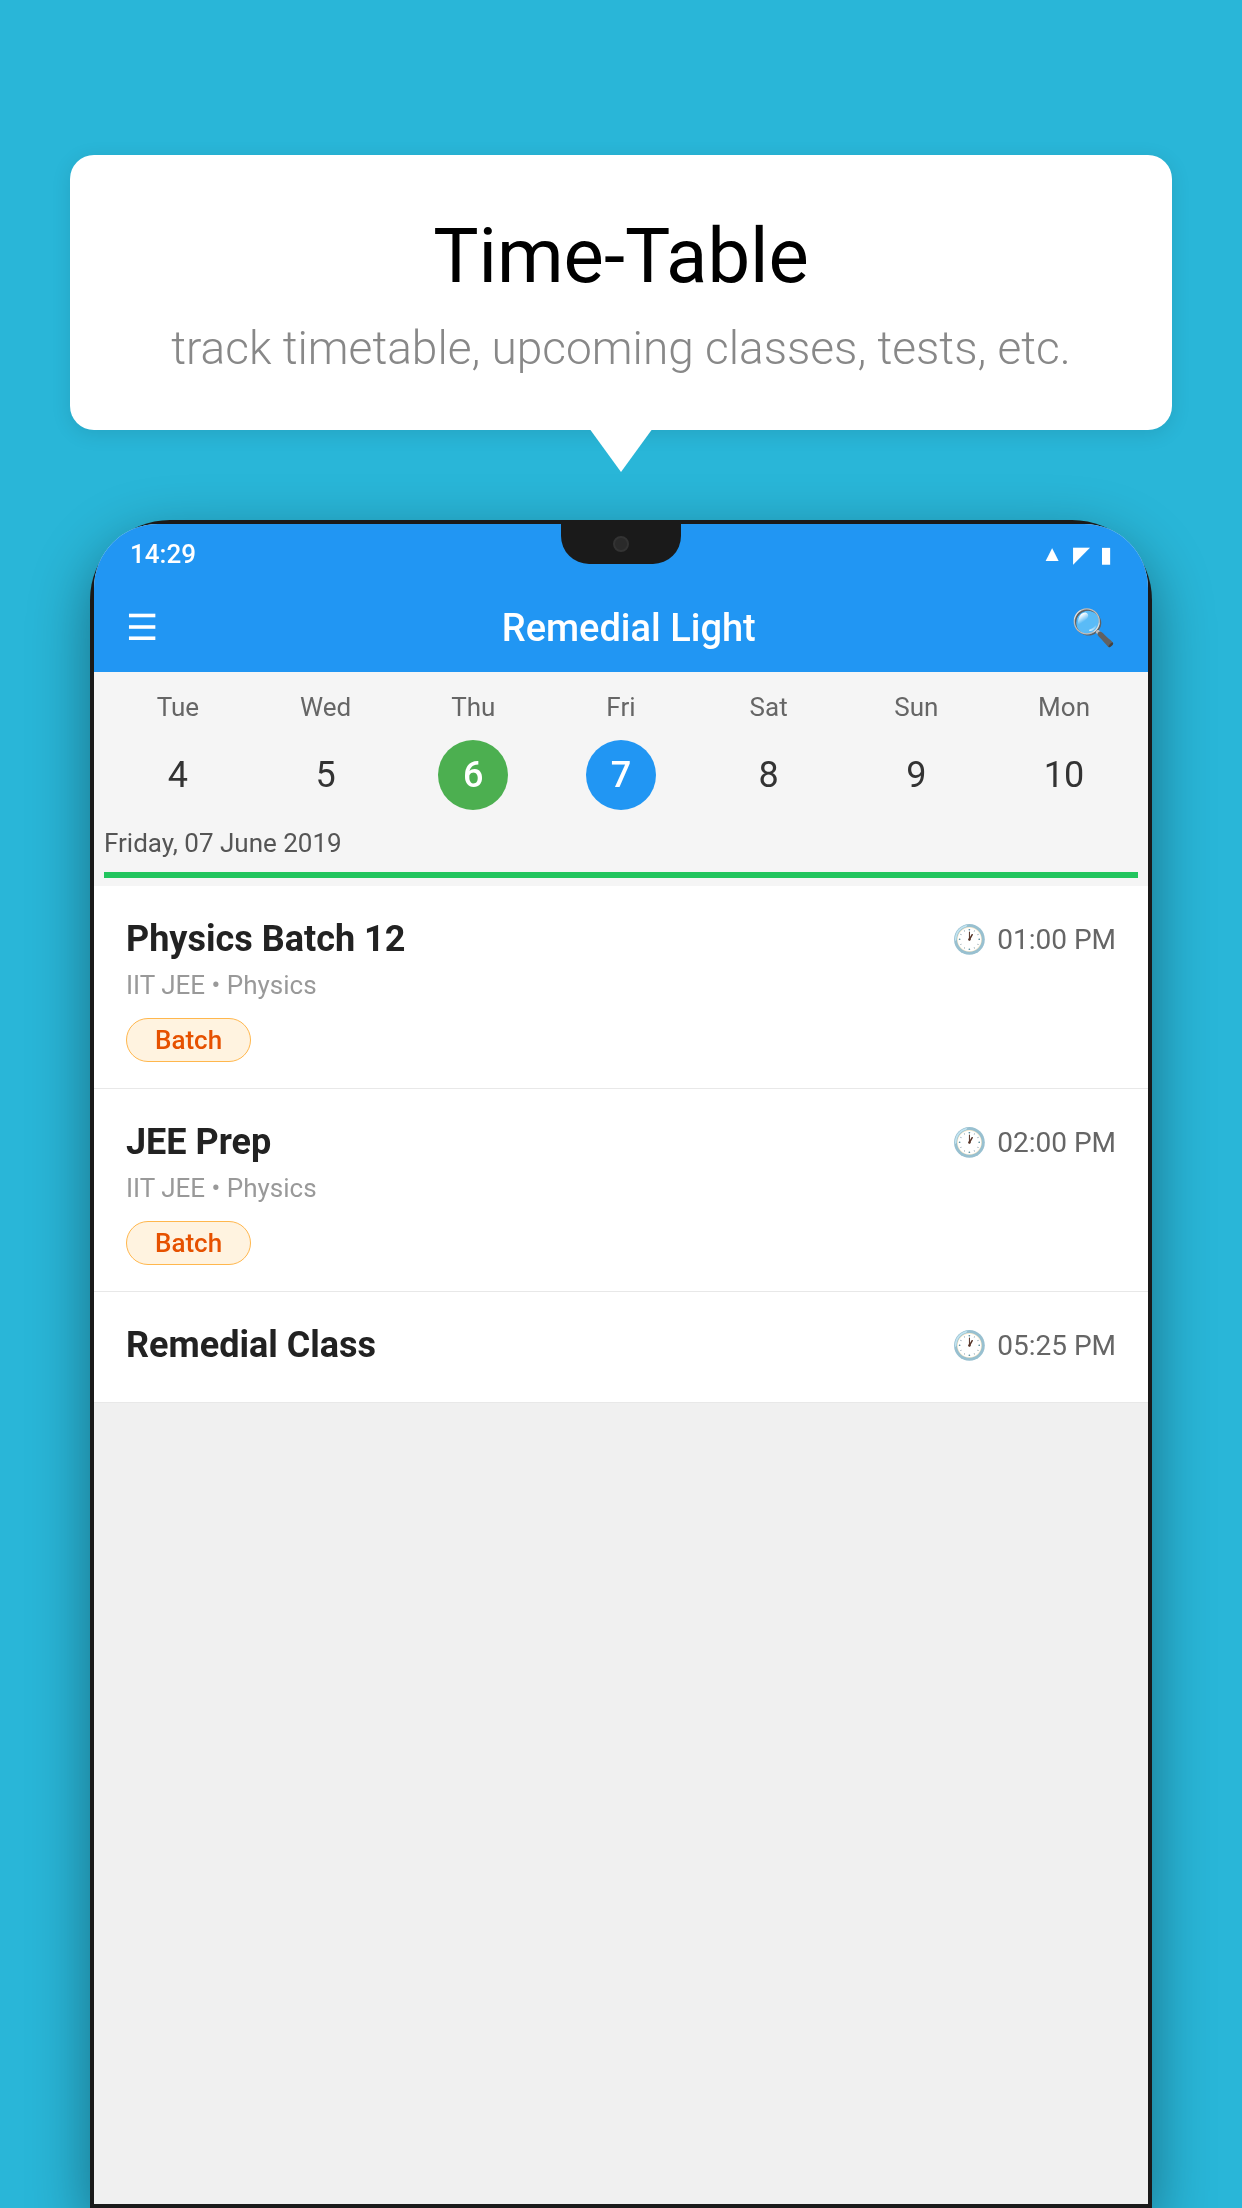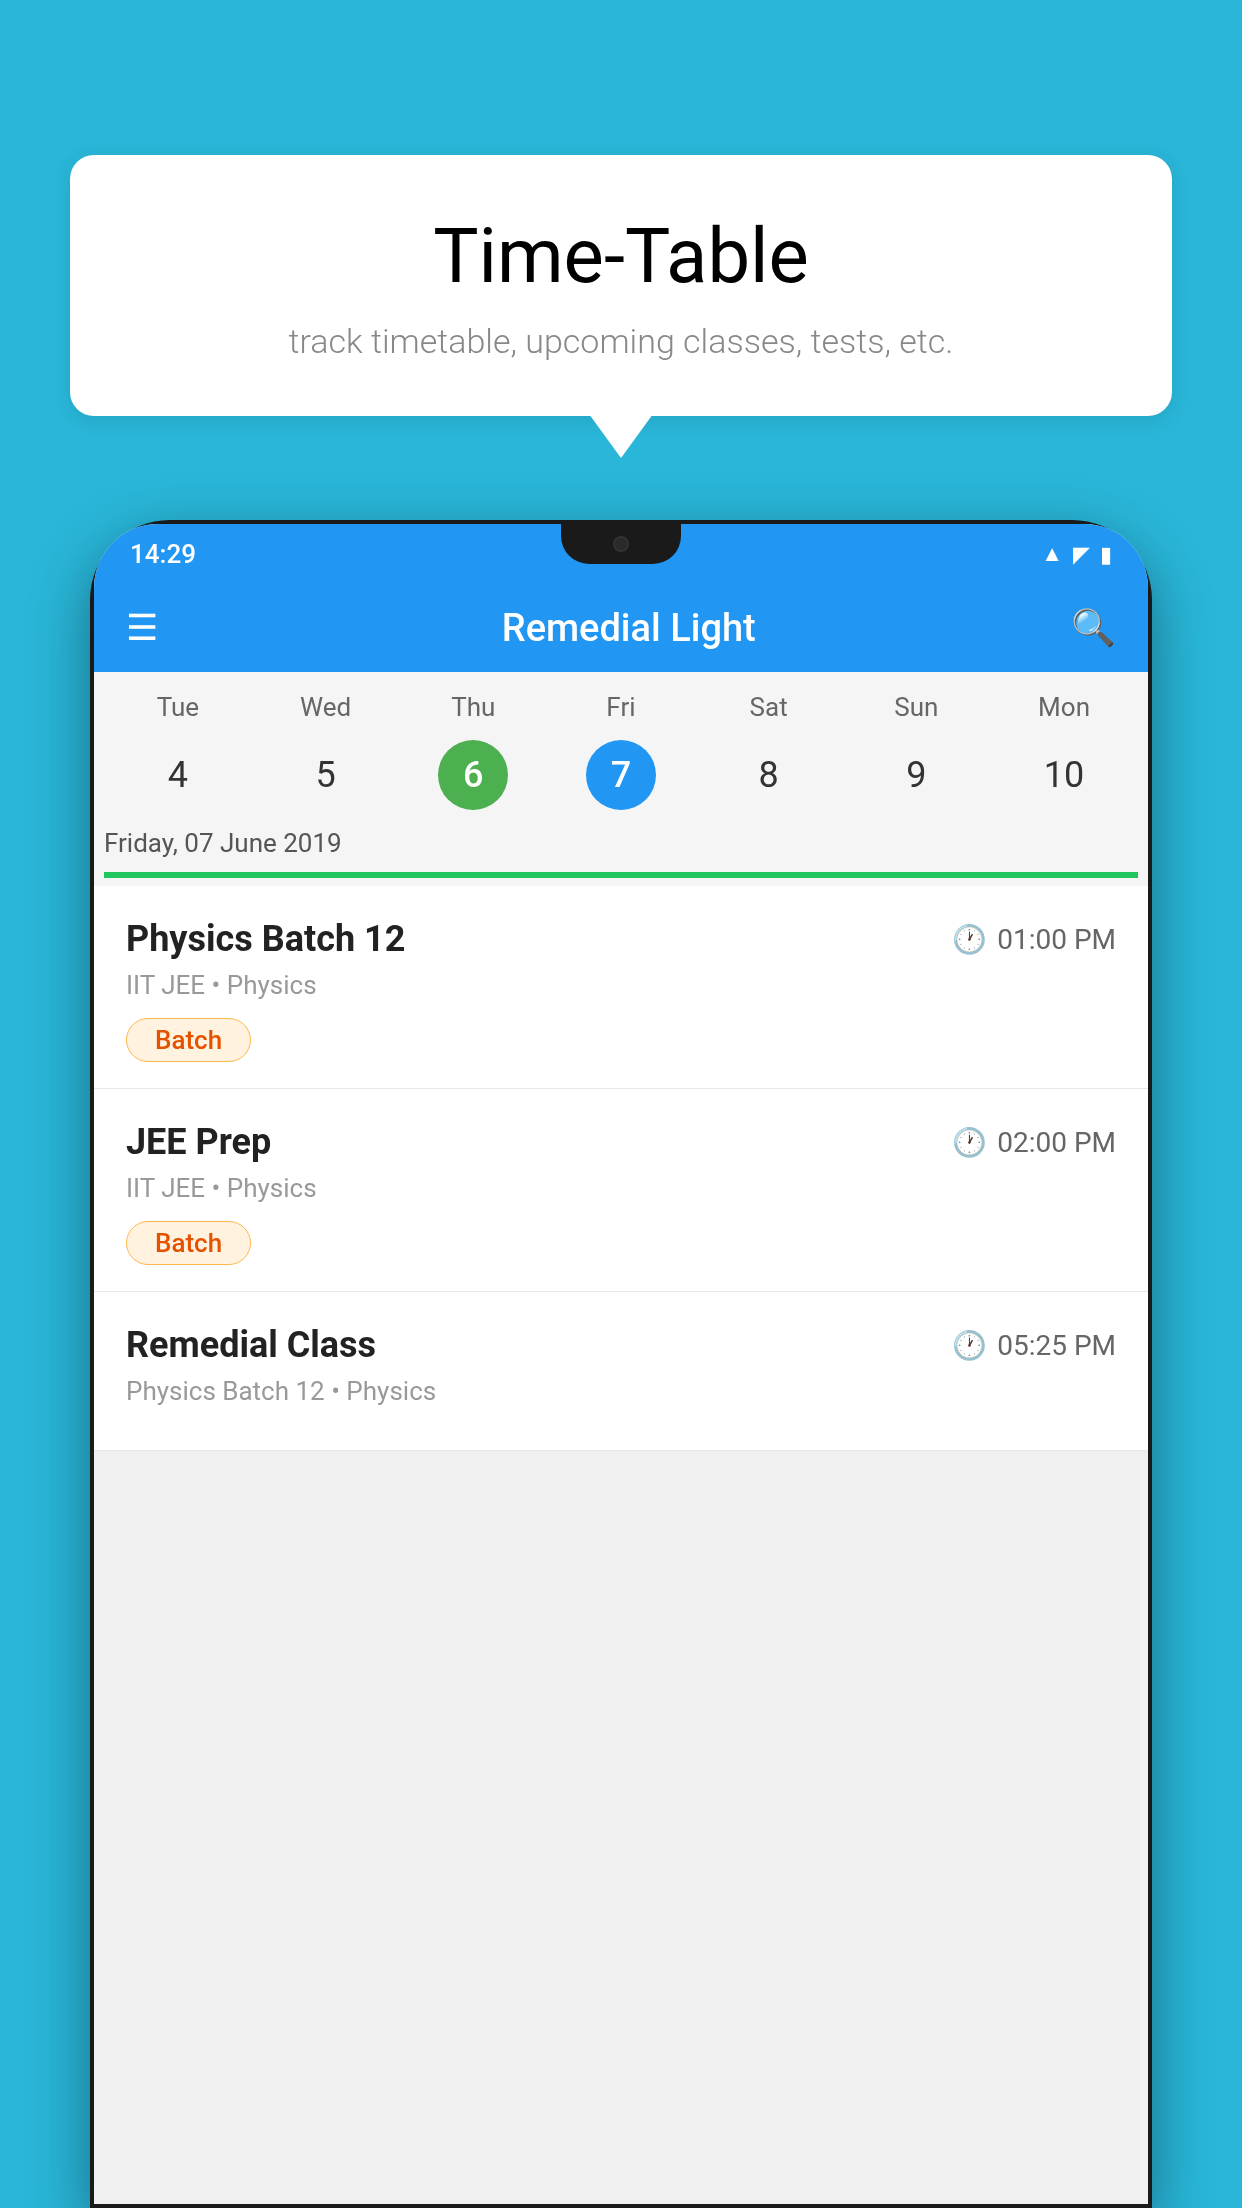--- a/index.html
+++ b/index.html
@@ -41,21 +41,21 @@
       border-top: 44px solid white;
     }
     .speech-bubble-title {
       font-size: 76px;
       font-weight: 400;
       color: #000000;
       line-height: 1.1;
       margin-bottom: 22px;
     }
     .speech-bubble-subtitle {
-      font-size: 34px;
+      font-size: 46px;
       color: #888;
       font-weight: 300;
     }
 
     
     .phone-frame {
       position: absolute;
       top: 520px;
       left: 90px;
       right: 90px;
@@ -338,19 +338,18 @@
       </div>
 
       <div class="schedule-item">
         <div class="schedule-item-header">
           <span class="schedule-item-title">Remedial Class</span>
           <span class="schedule-item-time">
             <span class="clock-icon">🕐</span>
             <span>05:25 PM</span>
           </span>
         </div>
-        <div class="schedule-item-subtitle">Physics Batch 12 • Physics</div>
       </div>
 
     </div>
 
   </div>
 </div>
 
 </body></html>

